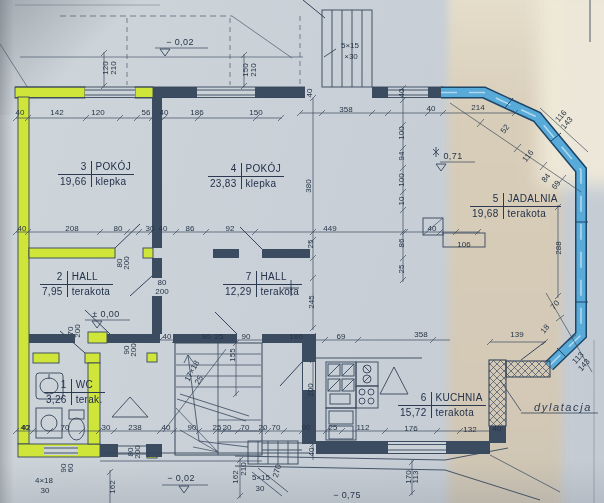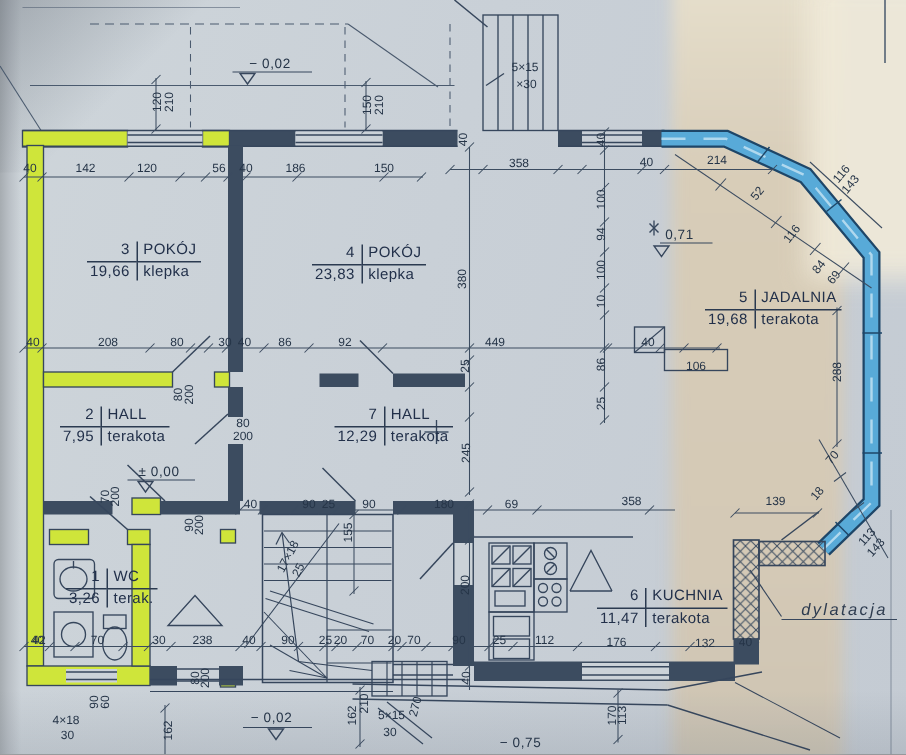--- a/index.html
+++ b/index.html
@@ -428,21 +428,21 @@
     </div>
     <div class="room" style="left:44px;top:379px">
       <div class="num">1</div>
       <div class="nm">WC</div>
       <div class="ar">3,26</div>
       <div class="fl">terak.</div>
     </div>
     <div class="room" style="left:398px;top:392px">
       <div class="num">6</div>
       <div class="nm">KUCHNIA</div>
-      <div class="ar">11,47</div>
+      <div class="ar">15,72</div>
       <div class="fl">terakota</div>
     </div>
   <span class="dim" style="left: 20px; top: 112px;">40</span>
       <span class="dim" style="left: 57px; top: 112px;">142</span>
       <span class="dim" style="left: 98px; top: 112px;">120</span>
       <span class="dim" style="left: 146px; top: 112px;">56</span>
       <span class="dim" style="left: 164px; top: 112px;">40</span>
       <span class="dim" style="left: 197px; top: 112px;">186</span>
       <span class="dim" style="left: 256px; top: 112px;">150</span>
       <span class="dim" style="left: 346px; top: 109px;">358</span>

